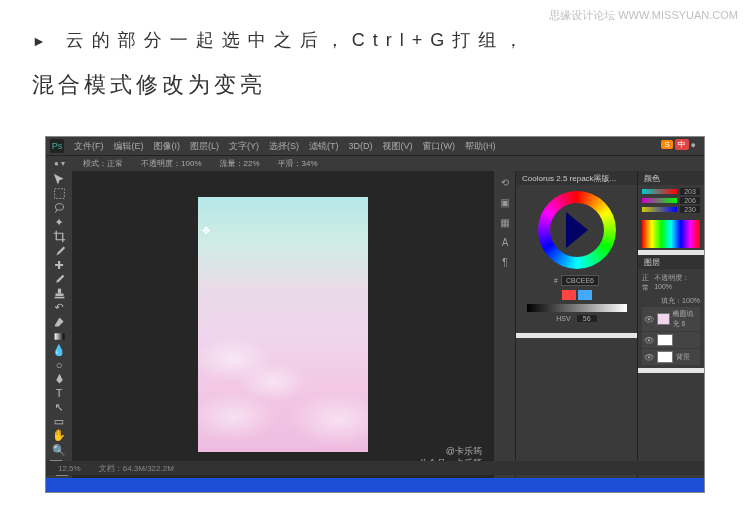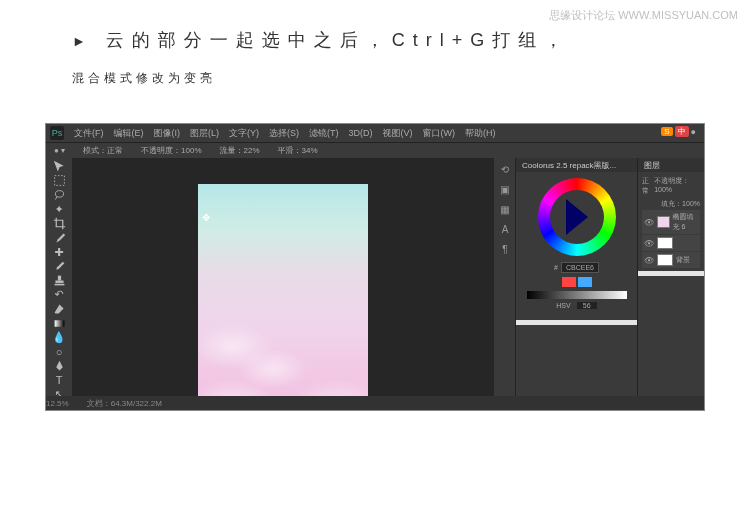--- a/index.html
+++ b/index.html
@@ -1,23 +1,23 @@
 <!DOCTYPE html>
 <html><head>
 <meta charset="utf-8">
 <style>
 *{margin:0;padding:0;box-sizing:border-box;font-family:"Microsoft YaHei",sans-serif}
 body{background:#fff;width:750px;height:525px;position:relative}
 .watermark{position:absolute;top:8px;right:12px;font-size:11px;color:#c0c0c0}
-.instruction{padding:28px 72px 18px}
+.instruction{padding:28px 32px 18px}
 .instr-line1{font-size:18px;color:#333;letter-spacing:8px;margin-bottom:18px}
-.instr-line2{font-size:12px;color:#333;letter-spacing:4px}
+.instr-line2{font-size:22px;color:#333;letter-spacing:4px}
 .bullet{font-size:14px;margin-right:12px}
 .ps-wrap{margin:18px 45px 0;border:1px solid #888}
-.ps{background:#1d4ed8;width:100%;height:286px;position:relative;overflow:hidden;font-size:9px;color:#aaa}
+.ps{background:#1d4ed8;width:100%;height:355px;position:relative;overflow:hidden;font-size:9px;color:#aaa}
 .menubar{height:18px;background:#3a3a3a;display:flex;align-items:center;padding:0 4px;gap:10px;font-size:9px}
 .menubar .logo{width:14px;height:14px;background:#222;border-radius:2px;display:flex;align-items:center;justify-content:center;color:#4a9}
 .ime{position:absolute;right:8px;top:2px;display:flex;gap:2px;align-items:center}
 .ime-badge{background:#f80;color:#fff;padding:0 3px;border-radius:2px;font-size:8px}
 .ime-zh{background:#d44;color:#fff;padding:0 3px;border-radius:2px;font-size:8px}
 .optbar{height:16px;background:#3a3a3a;border-top:1px solid #222;display:flex;align-items:center;padding:0 8px;gap:18px;font-size:8px}
 .tabbar{height:14px;background:#323232;display:flex;align-items:center;padding:0 12px;font-size:8px;color:#999}
 .workarea{position:relative;height:307px;display:flex}
 .toolbar{width:26px;background:#3a3a3a;display:flex;flex-direction:column;padding:2px;gap:1px}
 .tool{width:22px;height:18px;display:flex;align-items:center;justify-content:center;color:#bbb;font-size:11px;cursor:pointer}
@@ -52,21 +52,21 @@
 .srow{display:flex;align-items:center;gap:3px;margin-bottom:2px}
 .sbar{flex:1;height:5px}
 .sval{width:20px;background:#222;text-align:center;font-size:7px}
 .minitools{width:22px;background:#3a3a3a;border-right:1px solid #222;display:flex;flex-direction:column;gap:2px;padding:2px}
 .mtool{width:18px;height:18px;display:flex;align-items:center;justify-content:center;color:#999;font-size:10px}
 .spectrum{height:28px;background:linear-gradient(to right,red,#ff0,lime,cyan,blue,magenta,red);margin:2px 4px}
 .layers{padding:2px 4px}
 .lrow{display:flex;align-items:center;gap:3px;padding:2px;background:#444;margin-bottom:1px;font-size:7px}
 .lthumb{width:16px;height:12px;border:1px solid #777}
 .eye{width:10px;font-size:8px}
-.statusbar{position:absolute;bottom:0;left:0;right:0;height:14px;background:#323232;display:flex;align-items:center;padding:0 0;font-size:8px;color:#888}
+.statusbar{position:absolute;bottom:17px;left:0;right:0;height:14px;background:#323232;display:flex;align-items:center;padding:0 12px;font-size:8px;color:#888}
 .cursor{position:absolute;top:28px;left:4px;font-size:10px;color:#fff}
 </style>
 </head>
 <body>
 
 <div class="watermark">思缘设计论坛  WWW.MISSYUAN.COM</div>
 
 <div class="instruction">
   <div class="instr-line1"><span class="bullet">►</span><span>云的部分一起选中之后，Ctrl+G打组，</span></div>
   <div class="instr-line2">混合模式修改为变亮</div>
@@ -184,20 +184,24 @@
     <div class="canvas-area">
       <div class="canvas">
         <span class="cursor">✥</span>
         <div class="clouds">
           <div class="cloud c1"></div>
               <div class="cloud c2"></div>
               <div class="cloud c3"></div>
               <div class="cloud c4"></div>
         </div>
       </div>
+      <div class="credit">
+        <div>@卡乐筠</div>
+            <div>公众号：卡乐筠</div>
+      </div>
     </div>
 
     <div class="panels">
       <div class="minitools">
         <div class="mtool">⟲</div>
         <div class="mtool">▣</div>
         <div class="mtool">▦</div>
         <div class="mtool">A</div>
         <div class="mtool">¶</div>
       </div>
@@ -224,20 +228,38 @@
                     <span>HSV</span>
                     <div class="sbar" style="background:linear-gradient(to right,#000,#cce)"></div>
                     <span class="sval">56</span>
                   </div>
             </div>
           </div>
         </div>
       </div>
       <div class="pcol2">
         <div class="panel">
+          <div class="ptab">颜色</div>
+          <div class="sliders">
+            <div class="srow">
+                  <div class="sbar" style="background:linear-gradient(to right,#0cc,#f00)"></div>
+                  <span class="sval">203</span>
+                </div>
+            <div class="srow">
+                  <div class="sbar" style="background:linear-gradient(to right,#c0c,#0f0)"></div>
+                  <span class="sval">206</span>
+                </div>
+            <div class="srow">
+                  <div class="sbar" style="background:linear-gradient(to right,#cc0,#00f)"></div>
+                  <span class="sval">230</span>
+                </div>
+          </div>
+          <div class="spectrum"></div>
+        </div>
+        <div class="panel">
           <div class="ptab">图层</div>
           <div class="layers">
             <div style="font-size:7px;display:flex;justify-content:space-between;padding:2px 0">
                   <span>正常</span>
                   <span>不透明度：100%</span>
                 </div>
             <div style="font-size:7px;text-align:right;padding:1px 0"><span>填充：100%</span></div>
             <div class="lrow">
                   <span class="eye">👁</span>
                   <div class="lthumb" style="background:#f0d5ec"></div>

